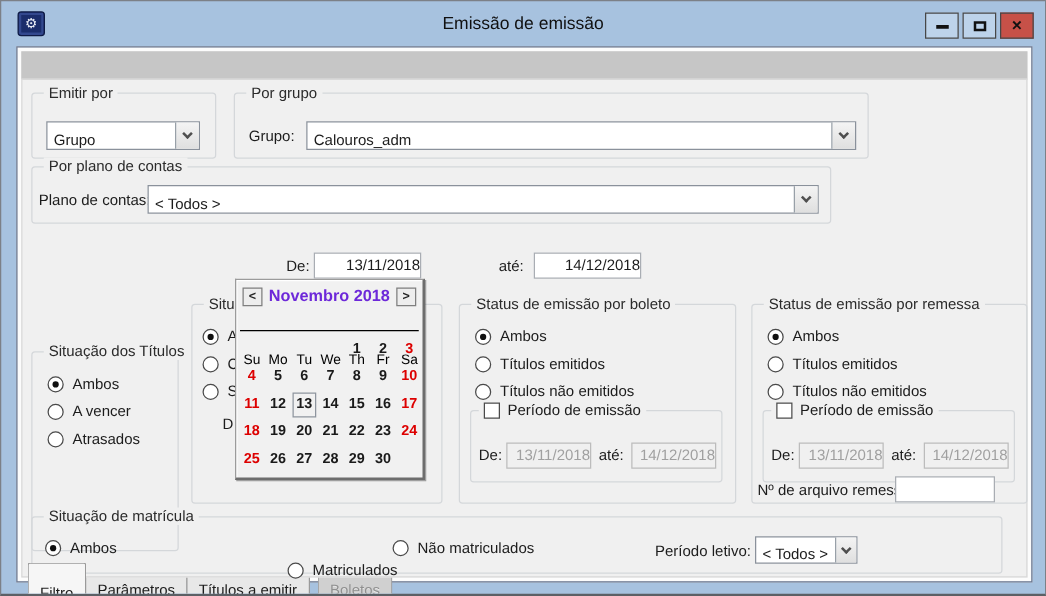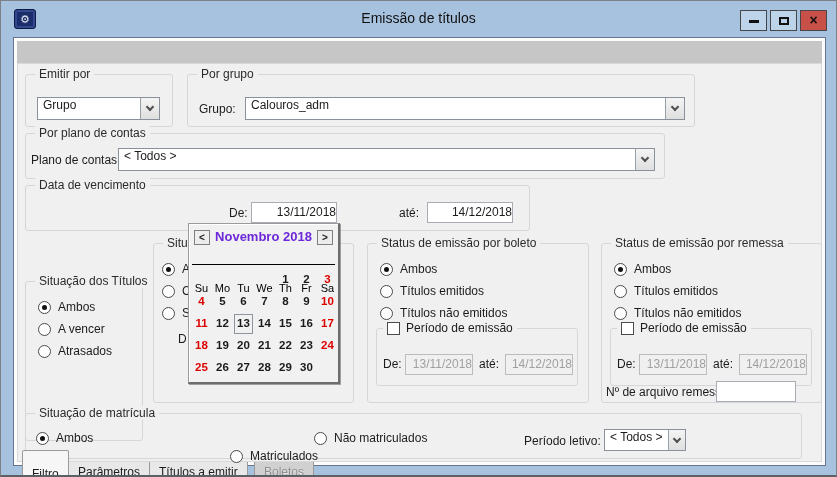--- a/index.html
+++ b/index.html
@@ -20,21 +20,21 @@
           border:1px solid #67748e;box-shadow:inset 0 0 0 3px #fcfcfc;}
   .tabstrip{position:absolute;left:16px;top:40px;width:805px;height:23px;background:#c6c6c6;}
   .tab{position:absolute;bottom:0;height:20px;line-height:19px;padding:12px 9px;background:#e8e8e8;
        border:1px solid #9a9a9a;border-bottom:none;border-radius:2px 2px 0 0;font-size:12px;color:#1c1c1c;}
   .tab.active{height:23px;line-height:22px;background:#f6f6f6;z-index:3;}
   .tab.disabled{background:#d0d0d0;color:#8f8f8f;text-shadow:0 1px 0 #e9e9e9;}
   .panel{position:absolute;left:16px;top:62px;width:805px;height:399px;background:#f0f0f0;border:1px solid #d9d9d9;}
   .group{position:absolute;border:1px solid #d4d7da;border-radius:3px;}
   .glabel{position:absolute;top:-8px;left:9px;background:#f0f0f0;padding:0 4px;color:#2b2b2b;white-space:nowrap;}
   .lab{position:absolute;white-space:nowrap;color:#1c1c1c;}
-  .combo{position:absolute;background:#fff;border:1px solid #8a919b;display:flex;align-items:flex-start;}
+  .combo{position:absolute;background:#fff;border:1px solid #8a919b;display:flex;align-items:flex-end;}
   .combo .val{flex:1;padding:0 5px;overflow:hidden;white-space:nowrap;}
   .cbtn2{width:19px;align-self:stretch;background:linear-gradient(#f4f4f4,#dfdfdf);border-left:1px solid #98a0a8;
          display:flex;align-items:center;justify-content:center;}
   .chev{width:6px;height:6px;border-right:2px solid #4f4f4f;border-bottom:2px solid #4f4f4f;transform:rotate(45deg);margin-top:-3px;}
   .dfield{position:absolute;height:21px;background:#fff;border:1px solid #a9adb3;text-align:right;line-height:19px;}
   .dfield.disabled{background:#f0f0f0;border-color:#bcbcbc;color:#a0a0a0;}
   .rrow{display:flex;align-items:center;height:22px;gap:7px;}
   .radio{width:13px;height:13px;border:1px solid #4a4a4a;border-radius:50%;background:#fff;position:relative;flex:0 0 13px;}
   .radio.sel::after{content:"";position:absolute;left:3px;top:3px;width:5px;height:5px;background:#101010;border-radius:50%;}
   .hradio{position:absolute;display:flex;align-items:center;gap:7px;height:14px;}
@@ -57,21 +57,21 @@
   .vstack{position:absolute;}
   .tinput{position:absolute;background:#fff;border:1px solid #a9adb3;}
 </style>
 </head>
 <body>
 
 <div class="window">
 
   <div class="titlebar">
     <span class="appicon">⚙</span>
-    <div class="apptitle">Emissão de títulos</div>
+    <div class="apptitle">Emissão de emissão</div>
     <div class="capbtns">
       <div class="cbtn">
           <span class="glyph-min"></span>
         </div>
       <div class="cbtn">
           <span class="glyph-max"></span>
         </div>
       <div class="cbtn close">
           <span class="glyph-x">×</span>
         </div>
@@ -113,23 +113,20 @@
     <span class="glabel">Por plano de contas</span>
   </div>
   <span class="lab" style="left:30px;top:152px;">Plano de contas:</span>
   <div class="combo" style="left:117px;top:147px;width:537px;height:23px;">
     <span class="val">&lt; Todos &gt;</span>
     <span class="cbtn2">
         <span class="chev"></span>
       </span>
   </div>
 
-  <div class="group" style="left:24px;top:184px;width:505px;height:46px;">
-    <span class="glabel">Data de vencimento</span>
-  </div>
   <span class="lab" style="left:228px;top:205px;">De:</span>
   <div class="dfield" style="left:250px;top:201px;width:86px;">13/11/2018</div>
   <span class="lab" style="left:398px;top:205px;">até:</span>
   <div class="dfield" style="left:426px;top:201px;width:86px;">14/12/2018</div>
 
   <div class="group" style="left:24px;top:242px;width:118px;height:160px;margin-top:38px;">
     <span class="glabel">Situação dos Títulos</span>
     <div class="vstack" style="left:12px;top:14px;">
         <div class="rrow">
           <span class="radio sel"></span>

